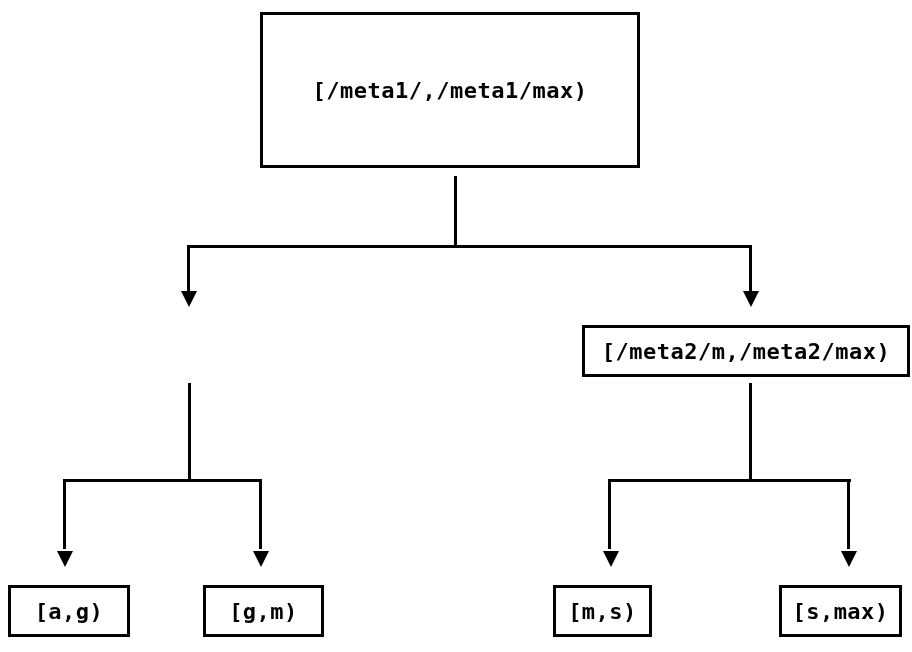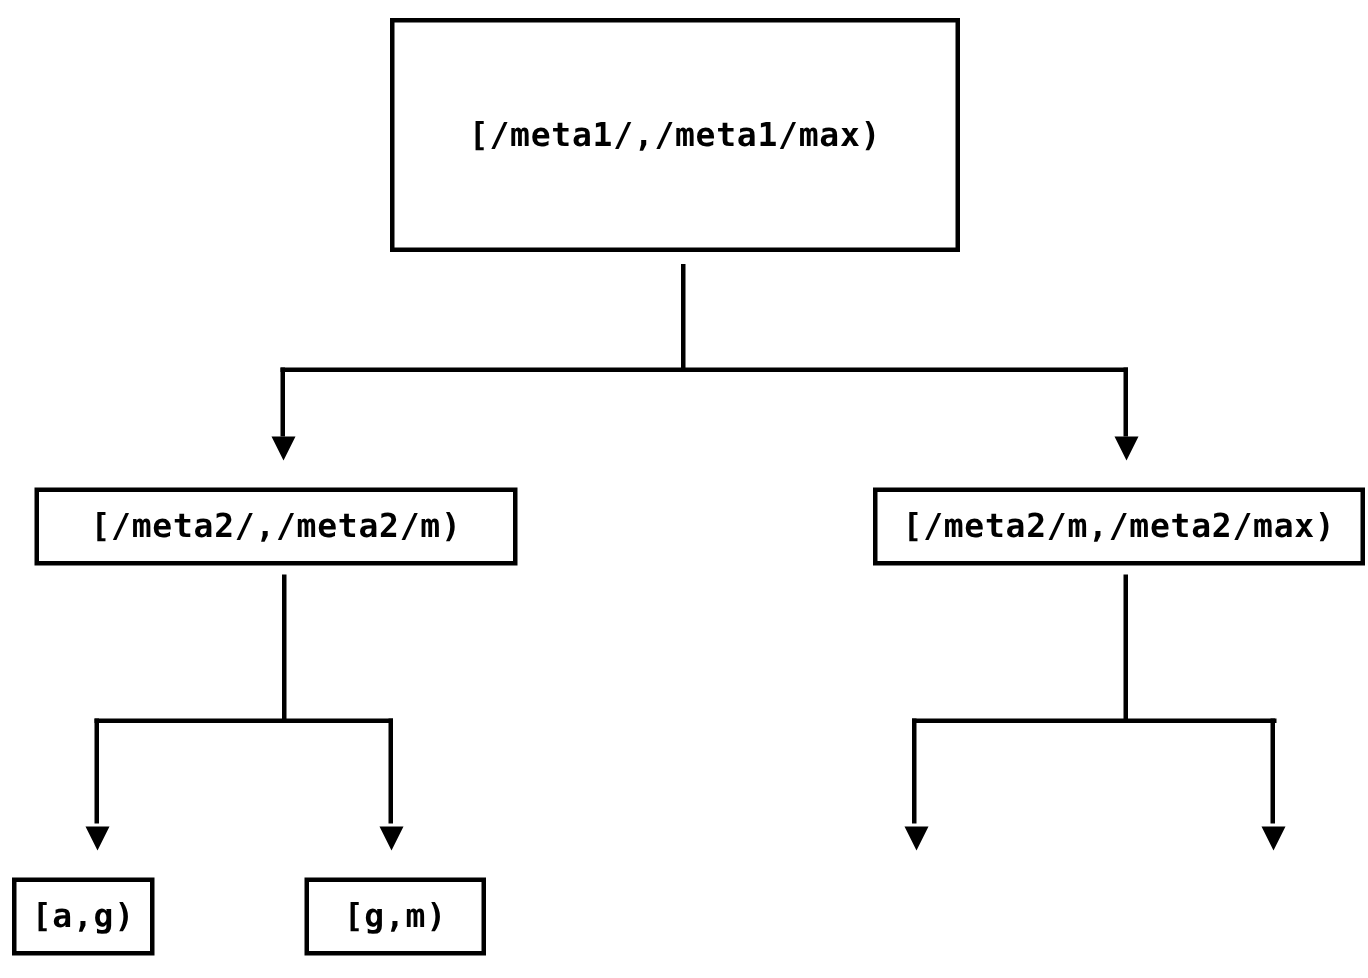--- a/index.html
+++ b/index.html
@@ -25,21 +25,21 @@
     align-items: center;
     justify-content: center;
     font-size: 22px;
     font-weight: bold;
     white-space: pre;
     letter-spacing: 0.5px;
   }
   .node-root      { left: 260px; top: 12px;  width: 380px; height: 156px; }
   .node-mid-left  { left: 23px;  top: 325px; width: 322px; height: 52px; }
   .node-mid-right { left: 582px; top: 325px; width: 328px; height: 52px; }
-  .node-leaf-ag   { left: 8px;   top: 585px; width: 95px;  height: 52px; }
+  .node-leaf-ag   { left: 8px;   top: 585px; width: 122px;  height: 52px; }
   .node-leaf-gm   { left: 203px; top: 585px; width: 121px;  height: 52px; }
   .node-leaf-ms   { left: 553px; top: 585px; width: 99px;  height: 52px; }
   .node-leaf-smax { left: 779px; top: 585px; width: 123px; height: 52px; }
 
   .line {
     position: absolute;
     background: #000000;
   }
   
   .stem-root   { left: 454px; top: 176px; width: 3px;   height: 72px; }
@@ -71,24 +71,25 @@
   .arrow-2-r { left: 253px; top: 551px; }
   .arrow-3-l { left: 603px; top: 551px; }
   .arrow-3-r { left: 841px; top: 551px; }
 </style>
 </head>
 <body>
 
 <div class="canvas">
 
   <div class="node node-root">[/meta1/,/meta1/max)</div>
-  <div class="node node-mid-left">[/meta2/,/meta2/m)</div>
   <div class="node node-mid-right">[/meta2/m,/meta2/max)</div>
   <div class="node node-leaf-ag">[a,g)</div>
   <div class="node node-leaf-gm">[g,m)</div>
+  <div class="node node-leaf-ms">[m,s)</div>
+  <div class="node node-leaf-smax">[s,max)</div>
 
   <div class="line stem-root"></div>
   <div class="line rail-1"></div>
   <div class="line drop-1-l"></div>
   <div class="line drop-1-r"></div>
   <div class="arrow arrow-1-l"></div>
   <div class="arrow arrow-1-r"></div>
 
   <div class="line stem-left"></div>
   <div class="line rail-2"></div>

